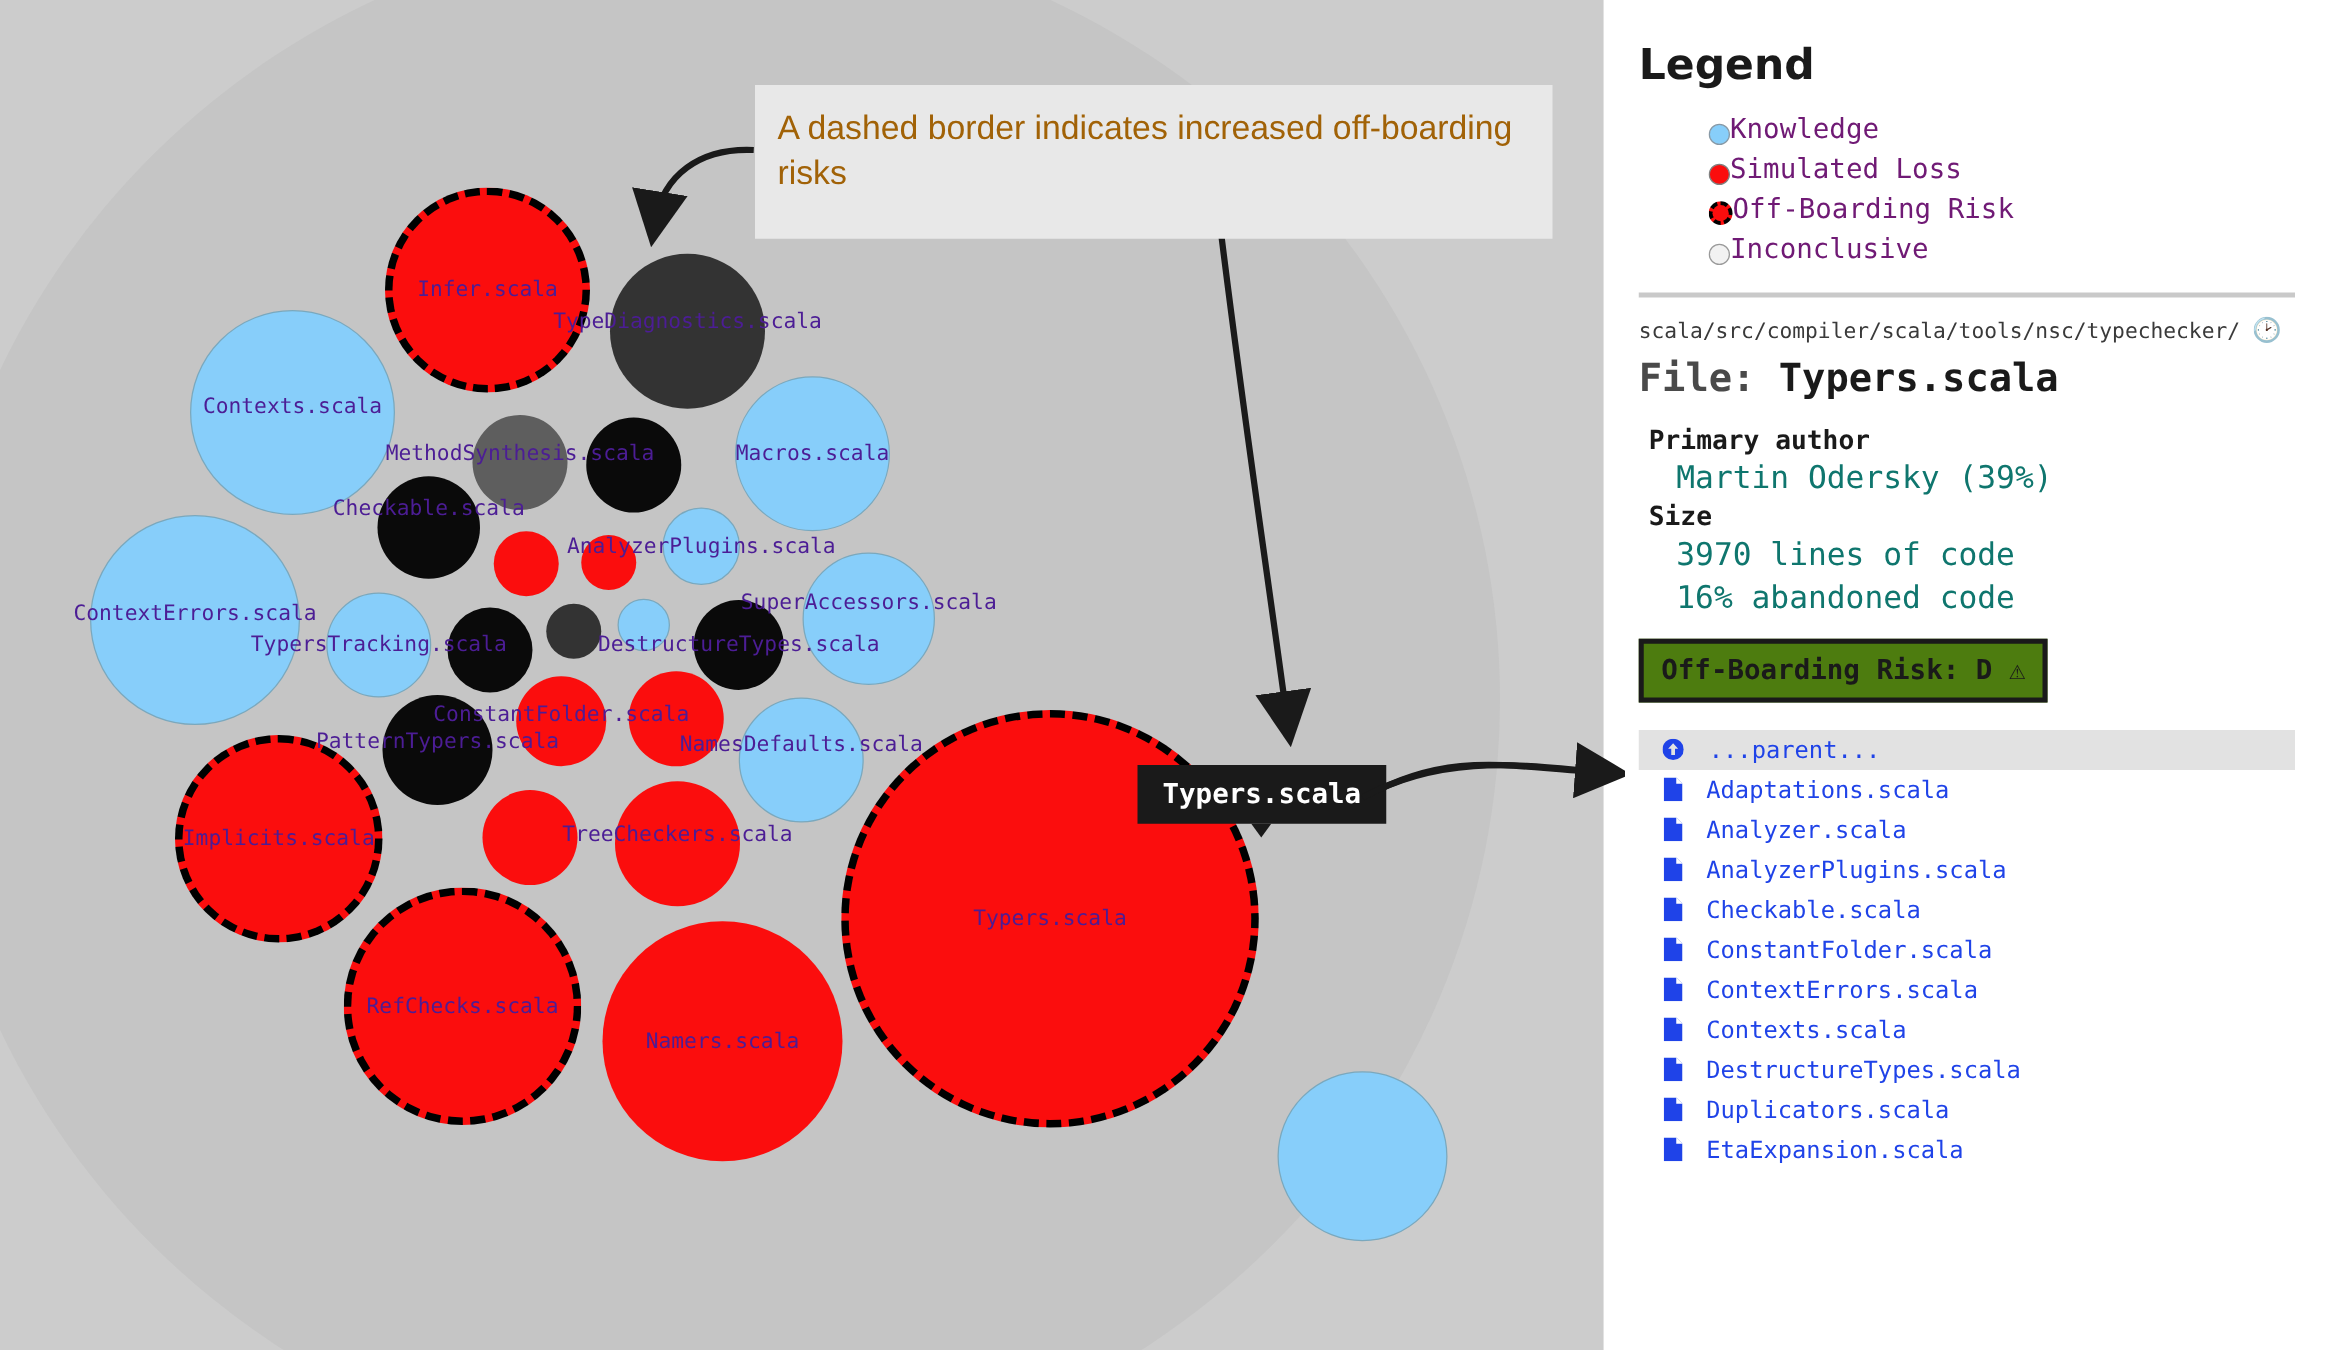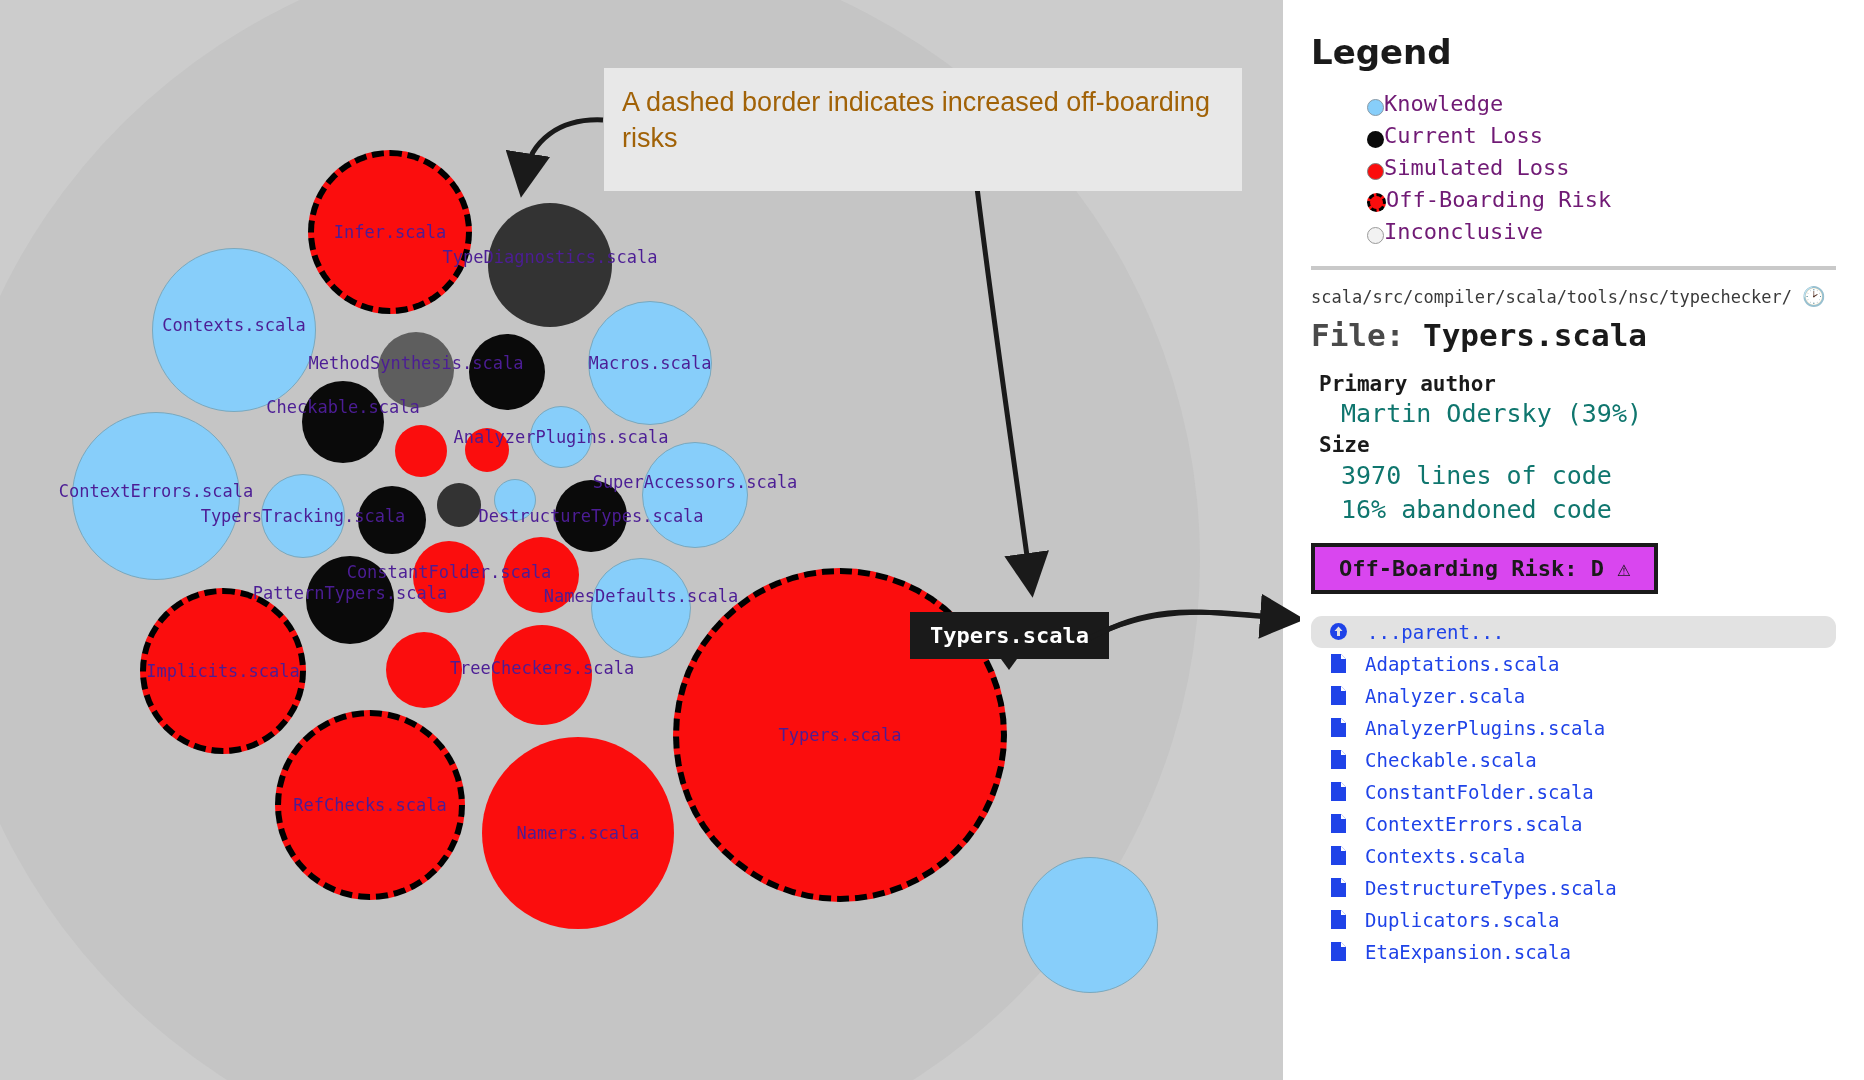--- a/index.html
+++ b/index.html
@@ -166,40 +166,40 @@
     font-size: 25px;
     color: #0f766e;
     padding-left: 22px;
     line-height: 1.3;
     margin-bottom: 2px;
   }
 
   #risk-box {
     margin-top: 14px;
     border: 4px solid #1a1a1a;
-    background: #d946ef;
-    padding: 9px 24px;
+    background: #4d7c0f;
+    padding: 9px 14px;
     font-size: 22px;
     font-weight: bold;
     color: #1a1a1a;
     display: inline-block;
     white-space: nowrap;
   }
   #risk-box .warn { font-size: 22px; }
 
   #file-list { margin-top: 22px; }
   .fl-row {
     display: flex;
     align-items: center;
     height: 32px;
     padding-left: 14px;
     font-size: 19px;
     color: #1f43e8;
   }
-  .fl-row.parent { background: #e2e2e2; color:#1f43e8;border-radius:11px; }
+  .fl-row.parent { background: #e2e2e2; color:#1f43e8; }
   .fl-icon {
     width: 26px;
     flex: 0 0 26px;
     display: flex;
     align-items: center;
     justify-content: center;
   }
   .fl-row .name { padding-left: 14px; }
   .fl-row.parent .name { padding-left: 16px; letter-spacing: 0px; }
   .doc-ico { display:block; }
@@ -296,24 +296,20 @@
 
   <div id="panel">
 
     <h1 id="legend-title">Legend</h1>
     <div class="legend-list" id="legend-list">
         <div class="legend-row">
           <span class="lmark knowledge"></span>
           <span>Knowledge</span>
         </div>
         <div class="legend-row">
-          <span class="lmark loss"></span>
-          <span>Current Loss</span>
-        </div>
-        <div class="legend-row">
           <span class="lmark sim"></span>
           <span>Simulated Loss</span>
         </div>
         <div class="legend-row">
           <span class="lmark risk"></span>
           <span>Off-Boarding Risk</span>
         </div>
         <div class="legend-row">
           <span class="lmark inconclusive"></span>
           <span>Inconclusive</span>

